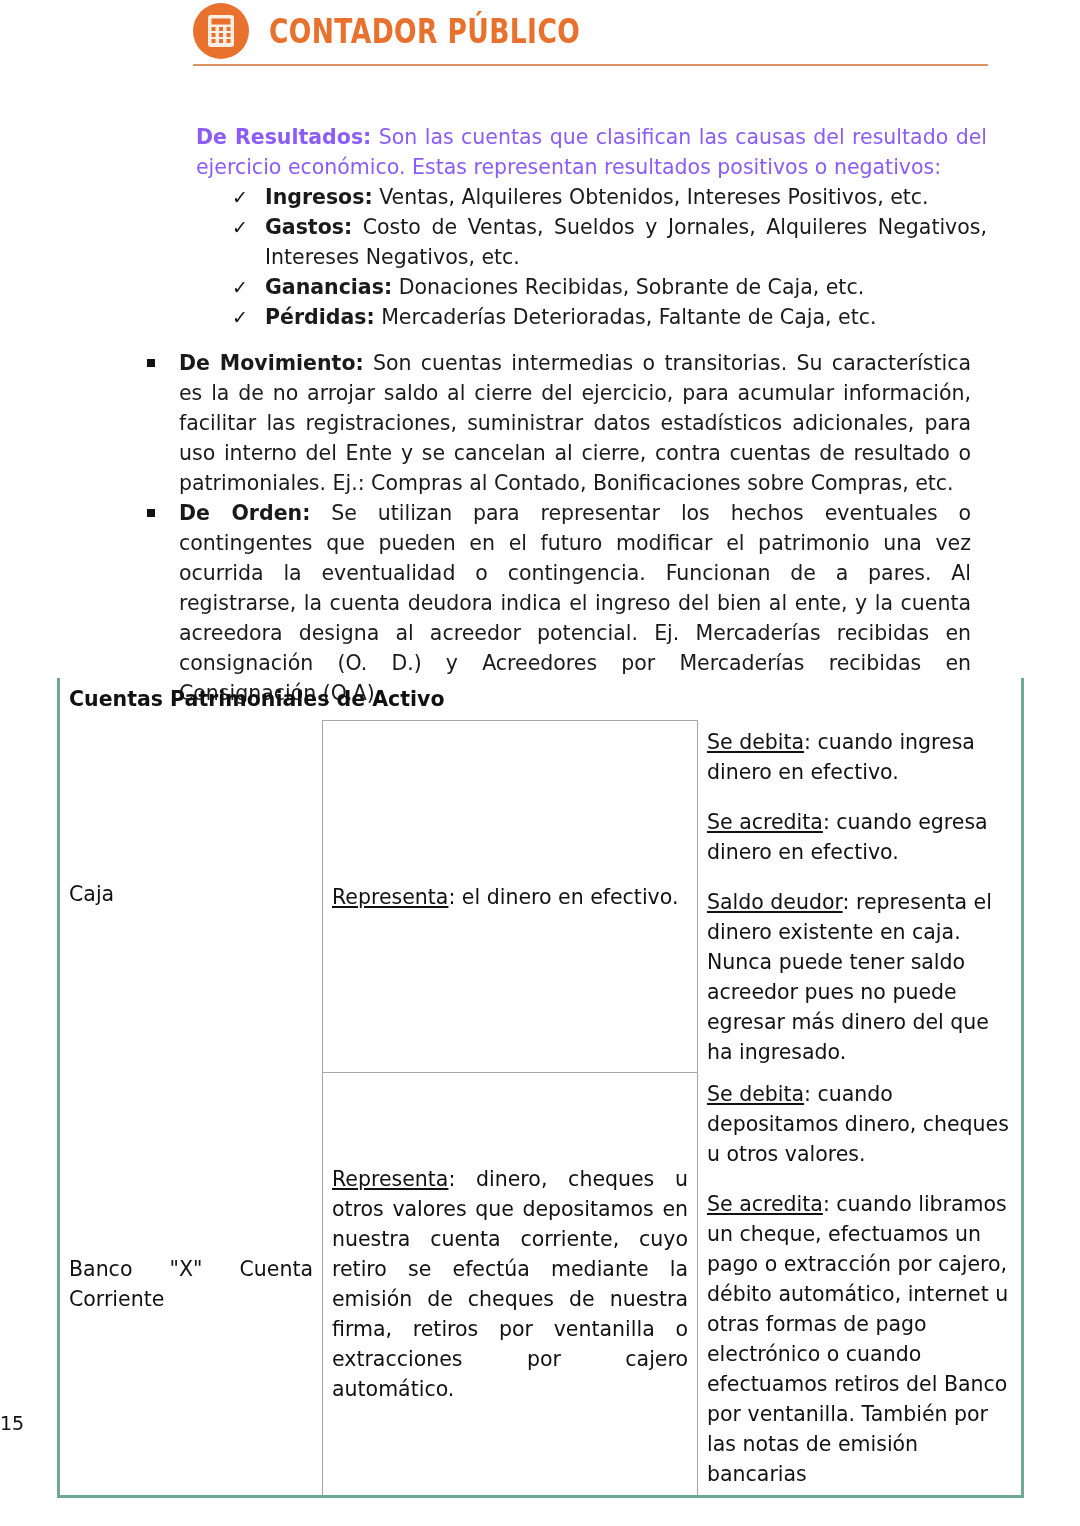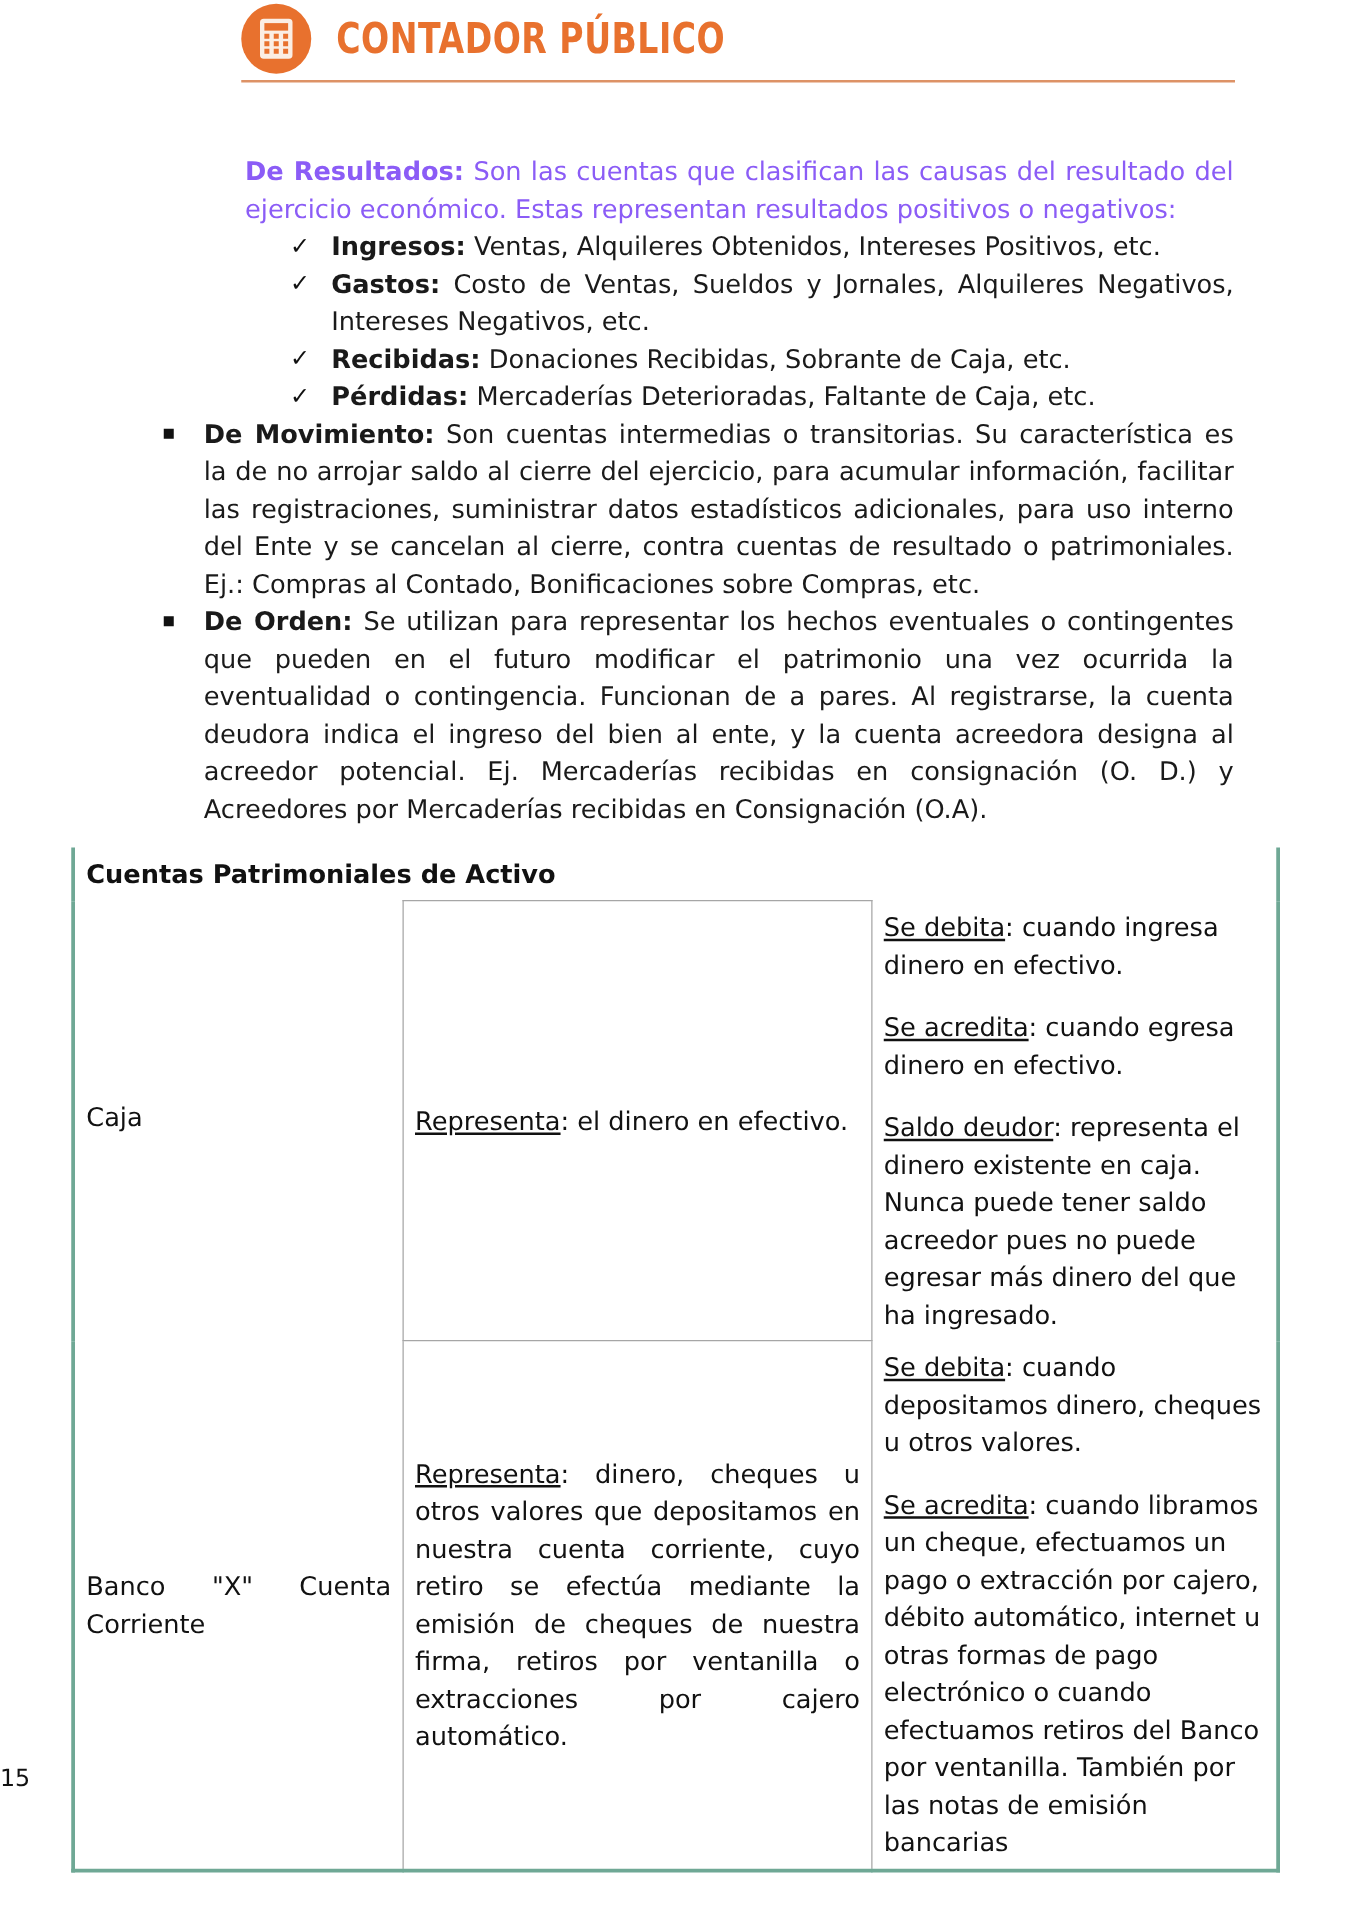--- a/index.html
+++ b/index.html
@@ -103,21 +103,21 @@
     left: 232px;
     top: 0;
     font-size: 19px;
     line-height: 30px;
     color: #111;
   }
   ul.check-list > li b { font-weight: bold; }
 
   ul.square-list {
     list-style: none;
-    margin: 0;
+    margin: 16px;
     padding: 0;
   }
   ul.square-list > li {
     position: relative;
     padding-left: 163px;
     padding-right: 93px;
     font-size: 20.5px;
     line-height: 30px;
     text-align: justify;
   }
@@ -247,21 +247,21 @@
   <p class="para lead-para"><b>De Resultados:</b><span> Son las cuentas que clasifican las causas del resultado del ejercicio económico. Estas representan resultados positivos o negativos:</span></p>
 
   <ul class="check-list">
     <li>
       <span class="tick">✓</span><b>Ingresos:</b><span> Ventas, Alquileres Obtenidos, Intereses Positivos, etc.</span>
     </li>
     <li>
       <span class="tick">✓</span><b>Gastos:</b><span> Costo de Ventas, Sueldos y Jornales, Alquileres Negativos, Intereses Negativos, etc.</span>
     </li>
     <li>
-      <span class="tick">✓</span><b>Recibidas:</b><span> Donaciones Recibidas, Sobrante de Caja, etc.</span>
+      <span class="tick">✓</span><b>Ganancias:</b><span> Donaciones Recibidas, Sobrante de Caja, etc.</span>
     </li>
     <li>
       <span class="tick">✓</span><b>Pérdidas:</b><span> Mercaderías Deterioradas, Faltante de Caja, etc.</span>
     </li>
   </ul>
 
   <ul class="square-list">
     <li>
       <span class="sq"></span><b>De Movimiento:</b><span> Son cuentas intermedias o transitorias. Su característica es la de no arrojar saldo al cierre del ejercicio, para acumular información, facilitar las registraciones, suministrar datos estadísticos adicionales, para uso interno del Ente y se cancelan al cierre, contra cuentas de resultado o patrimoniales. Ej.: Compras al Contado, Bonificaciones sobre Compras, etc.</span>
     </li>

